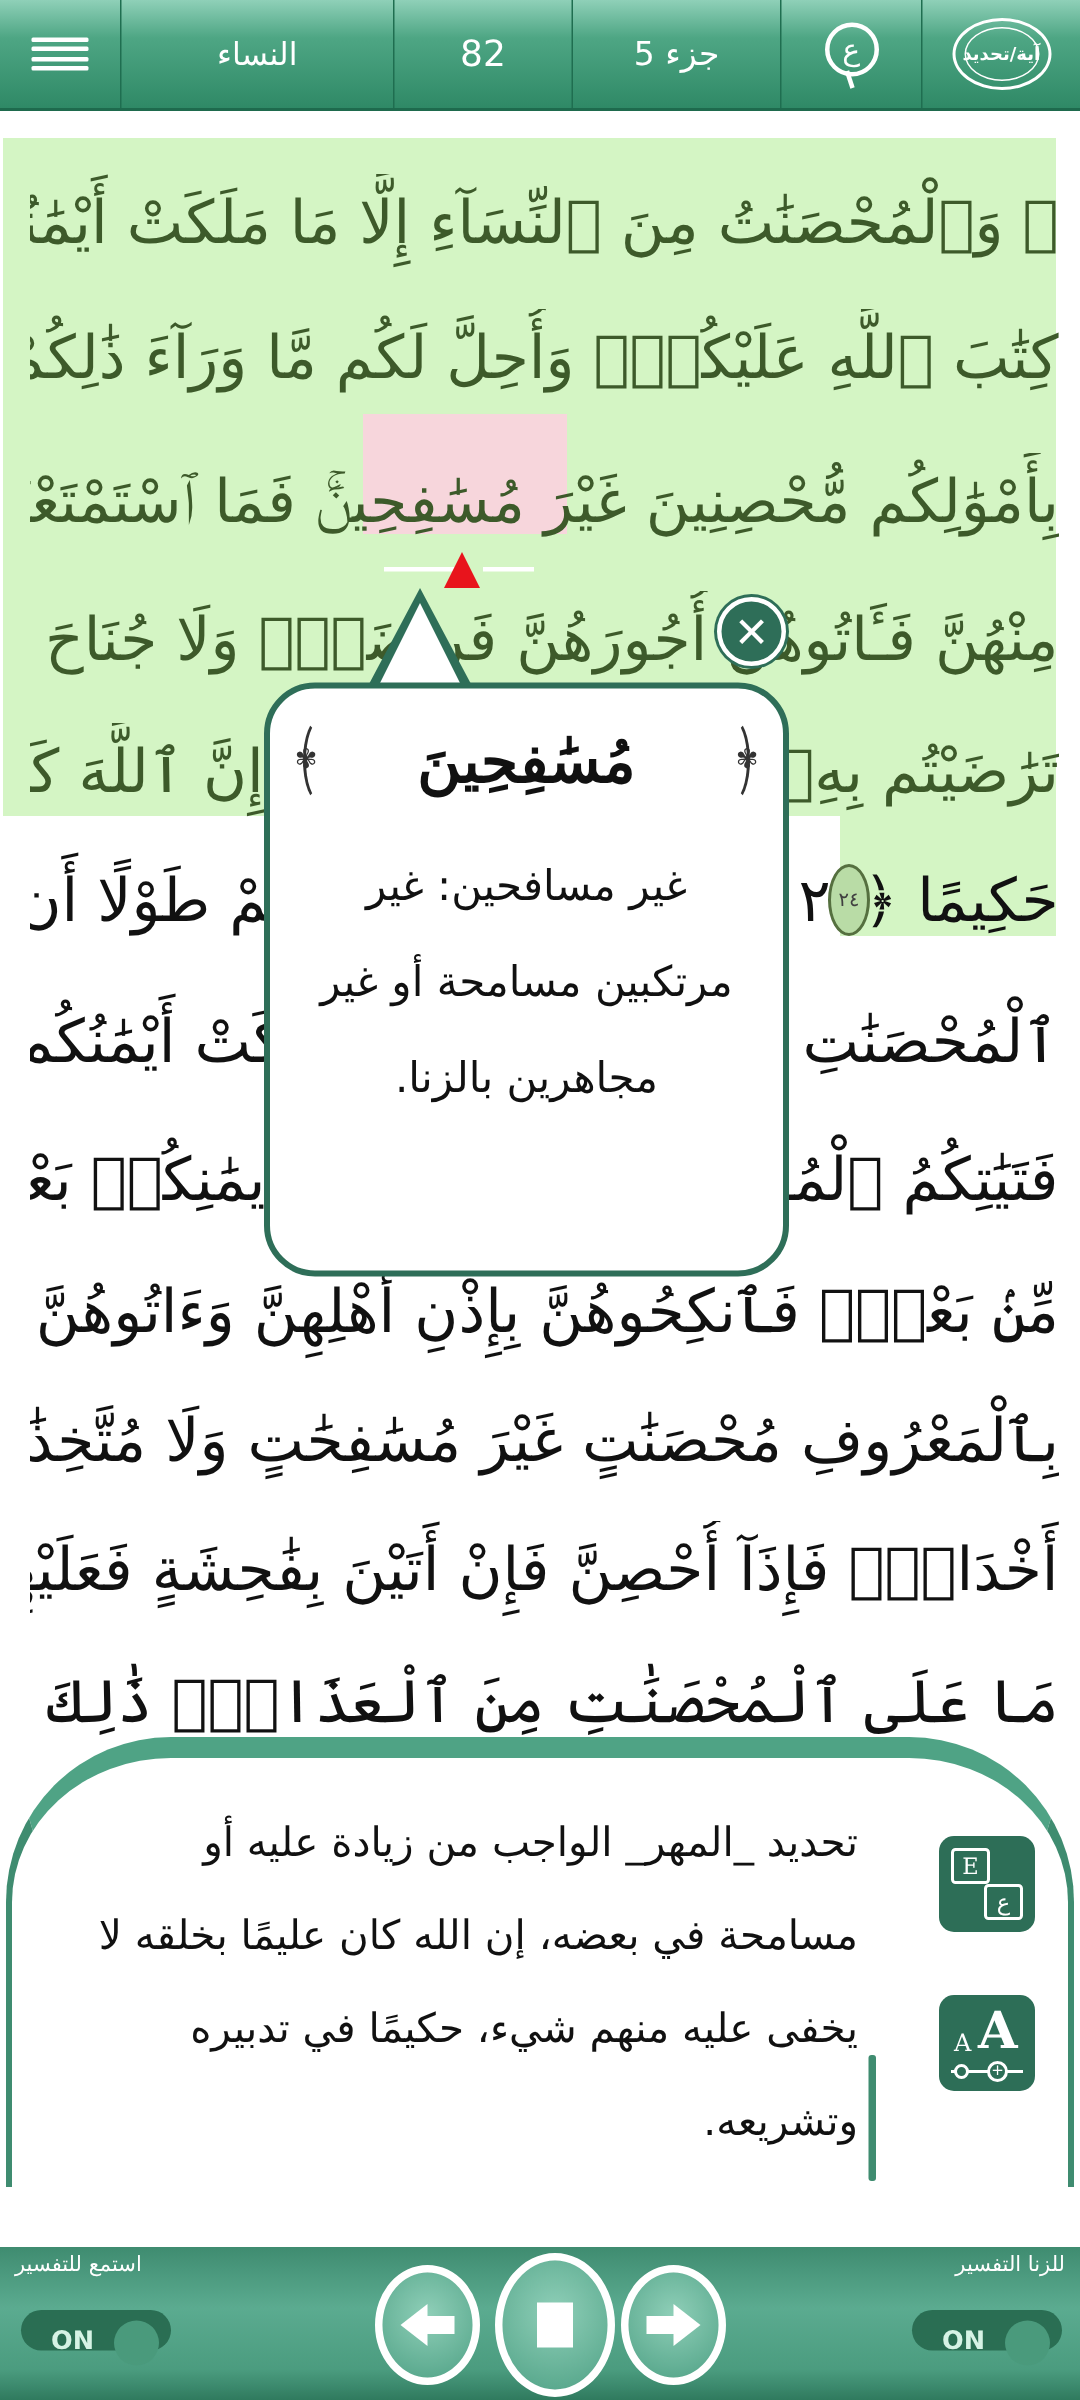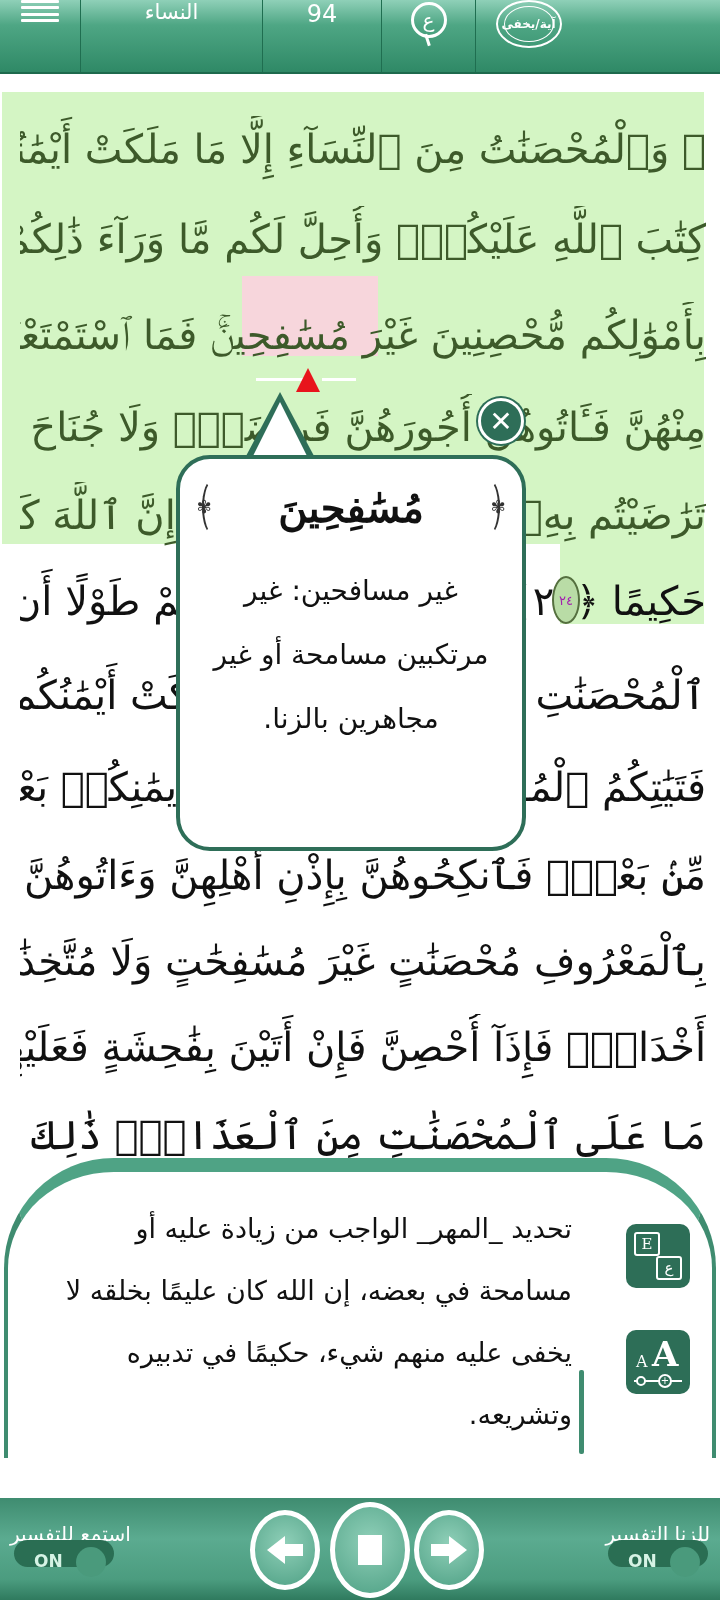--- a/index.html
+++ b/index.html
@@ -3,21 +3,21 @@
 <meta charset="utf-8">
 <style>
   * { box-sizing: border-box; margin: 0; padding: 0; }
   html, body { width: 720px; height: 1600px; overflow: hidden; background: #ffffff; }
   body { position: relative; font-family: "DejaVu Sans", sans-serif; }
 
   
   .topbar { position: absolute; left: 0; top: 0; width: 720px; height: 74px;
     background: linear-gradient(#8fd0b8 0%, #4ea684 35%, #2f8966 100%);
     display: flex; direction: ltr; border-bottom: 2px solid #1e6a4d; }
-  .tb-cell { height: 100%; display: flex; justify-content: center;
+  .tb-cell { height: 100%; display: flex; align-items: center; justify-content: center;
     color: #ffffff; border-right: 1px solid #1f6e50; font-family: "DejaVu Sans", sans-serif; }
   .tb-cell:last-child { border-right: none; }
   .tb-menu { width: 81px; }
   .tb-surah { width: 182px; font-size: 21px; direction: rtl; }
   .tb-page { width: 119px; font-size: 24px; }
   .tb-juz { width: 139px; font-size: 22px; direction: rtl; }
   .tb-tafsir { width: 94px; }
   .tb-ayah { width: 105px; }
   .hamburger { width: 38px; height: 22px; display: flex; flex-direction: column; justify-content: space-between; }
   .hamburger span { display: block; height: 3px; background: #fff; border-radius: 1px; }
@@ -32,21 +32,21 @@
   
   .page { position: absolute; left: 0; top: 90px; width: 720px; height: 1080px; }
   .hl { position: absolute; background: #d4f5c4; }
   .hl-word { position: absolute; background: #f7d6dc; }
   .qline { position: absolute; left: 20px; width: 686px; height: 66px; direction: rtl; text-align: justify; text-align-last: justify;
     font-family: "DejaVu Serif", serif; font-size: 40px; line-height: 66px; white-space: nowrap; overflow: hidden; }
   .qline.hl-text { color: #3d5a2a; }
   .qline.plain { color: #111; }
 
   .ayah-marker { position: absolute; width: 28px; height: 48px; border: 2px solid #55703f; border-radius: 50% / 50%;
-    background: #b9dca6; color: #a21caf; font-size: 13px; display: flex; align-items: center; justify-content: center; }
+    background: #b9dca6; color: #404040; font-size: 13px; display: flex; align-items: center; justify-content: center; }
 
   
   .pointer-arrow { position: absolute; left: 296px; top: 368px; width: 0; height: 0;
     border-left: 12px solid transparent; border-right: 12px solid transparent; border-bottom: 24px solid #e8141c; }
   .pointer-line { position: absolute; top: 378px; height: 3px; background: #ffffff; }
   .popup-tri { position: absolute; left: 246px; top: 392px; width: 0; height: 0;
     border-left: 34px solid transparent; border-right: 34px solid transparent; border-bottom: 64px solid #2e6e58; }
   .popup-tri-inner { position: absolute; left: 253px; top: 402px; width: 0; height: 0;
     border-left: 27px solid transparent; border-right: 27px solid transparent; border-bottom: 54px solid #ffffff; }
   .popup { position: absolute; left: 176px; top: 455px; width: 350px; height: 396px; background: #ffffff;
@@ -81,21 +81,21 @@
   .ti-a { position: absolute; right: 8px; bottom: 8px; width: 26px; height: 24px; border: 2px solid #fff; border-radius: 3px; font-size: 15px; text-align: center; line-height: 20px; background: #2d6e57; }
   .ti-sm { position: absolute; left: 10px; top: 22px; font-family: "DejaVu Serif", serif; font-size: 16px; }
   .ti-lg { position: absolute; left: 26px; top: 4px; font-family: "DejaVu Serif", serif; font-size: 34px; font-weight: bold; }
   .ti-slider { position: absolute; left: 8px; right: 8px; bottom: 12px; height: 2px; background: #fff; }
   .ti-knob1 { position: absolute; left: 10px; bottom: 8px; width: 10px; height: 10px; border: 2px solid #fff; border-radius: 50%; background: #2d6e57; }
   .ti-knob2 { position: absolute; left: 32px; bottom: 6px; width: 14px; height: 14px; border: 2px solid #fff; border-radius: 50%; background: #2d6e57; font-size: 10px; line-height: 10px; text-align: center; }
 
   
   .bottombar { position: absolute; left: 0; top: 1498px; width: 720px; height: 102px;
     background: linear-gradient(#3f8c70 0%, #5bab90 40%, #4b9c7f 80%, #2f7a5e 100%); }
-  .bb-label { position: absolute; top: 24px; color: #ffffff; font-family: "DejaVu Sans", sans-serif; font-size: 20px; direction: rtl; }
+  .bb-label { position: absolute; top: 4px; color: #ffffff; font-family: "DejaVu Sans", sans-serif; font-size: 14px; direction: rtl; }
   .bb-label.left { left: 10px; }
   .bb-label.right { right: 10px; }
   .toggle { position: absolute; top: 42px; width: 100px; height: 27px; background: #2a6e53; border-radius: 22px; }
   .toggle.left { left: 14px; }
   .toggle.right { right: 12px; }
   .toggle .lbl { position: absolute; left: 20px; top: 11px; font-family: "DejaVu Sans", sans-serif; font-weight: bold; font-size: 17px; color: #d6f3e5; }
   .toggle .knob { position: absolute; right: 8px; top: 7px; width: 30px; height: 30px; border-radius: 50%; background: #4a9a7c; }
   .media-btn { position: absolute; border-radius: 50%; border: 5px solid #ffffff; background: radial-gradient(circle at 50% 40%, #8fcfb8, #4fa185);
     display: flex; align-items: center; justify-content: center; }
   .media-btn.prev { left: 250px; top: 12px; width: 70px; height: 80px; }
@@ -118,31 +118,34 @@
         <span></span>
         <span></span>
         <span></span>
         <span></span>
       </div>
   </div>
   <div class="tb-cell tb-surah">
     <span>النساء</span>
   </div>
   <div class="tb-cell tb-page">
-    <span>94</span>
+    <span>82</span>
+  </div>
+  <div class="tb-cell tb-juz">
+    <span>جزء 5</span>
   </div>
   <div class="tb-cell tb-tafsir">
     <div class="pin">
       <div class="ring">ع</div>
       <div class="tail"></div>
     </div>
   </div>
   <div class="tb-cell tb-ayah">
     <div class="ayah-badge">
-      <span style="position:relative;">آية/يخفى</span>
+      <span style="position:relative;">آية/تحديد</span>
     </div>
   </div>
 </div>
 
 <div class="page">
 
   <div class="hl" style="left:2px; top:2px; width:702px; height:452px;"></div>
   <div class="hl" style="left:560px; top:454px; width:144px; height:80px;"></div>
   <div class="hl-word" style="left:242px; top:186px; width:136px; height:80px;"></div>
 

